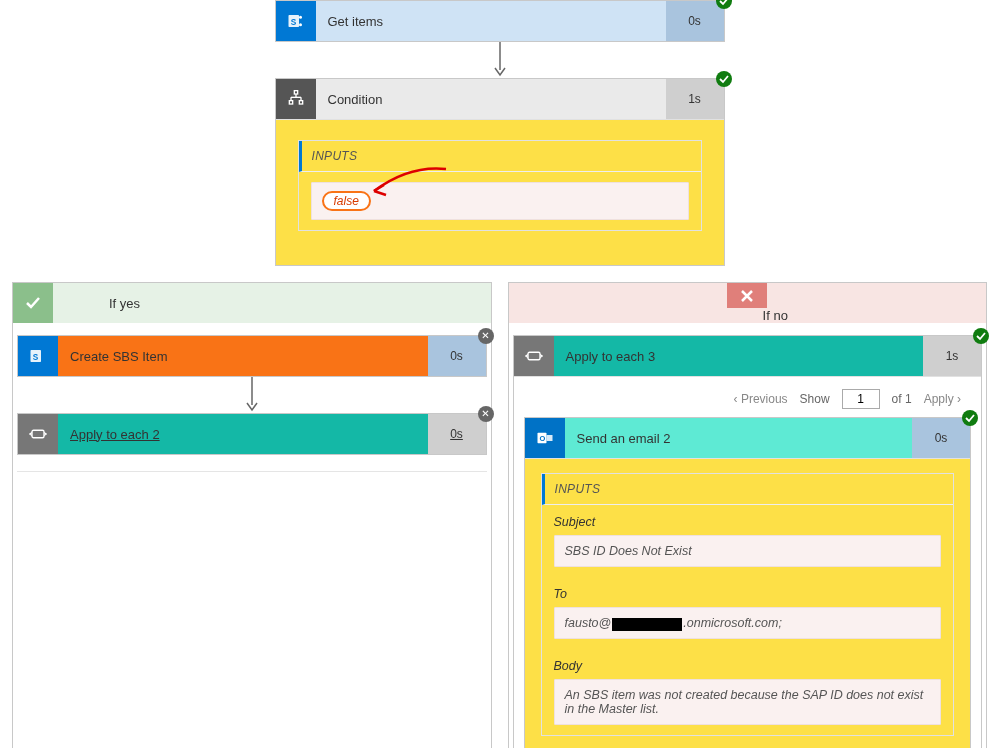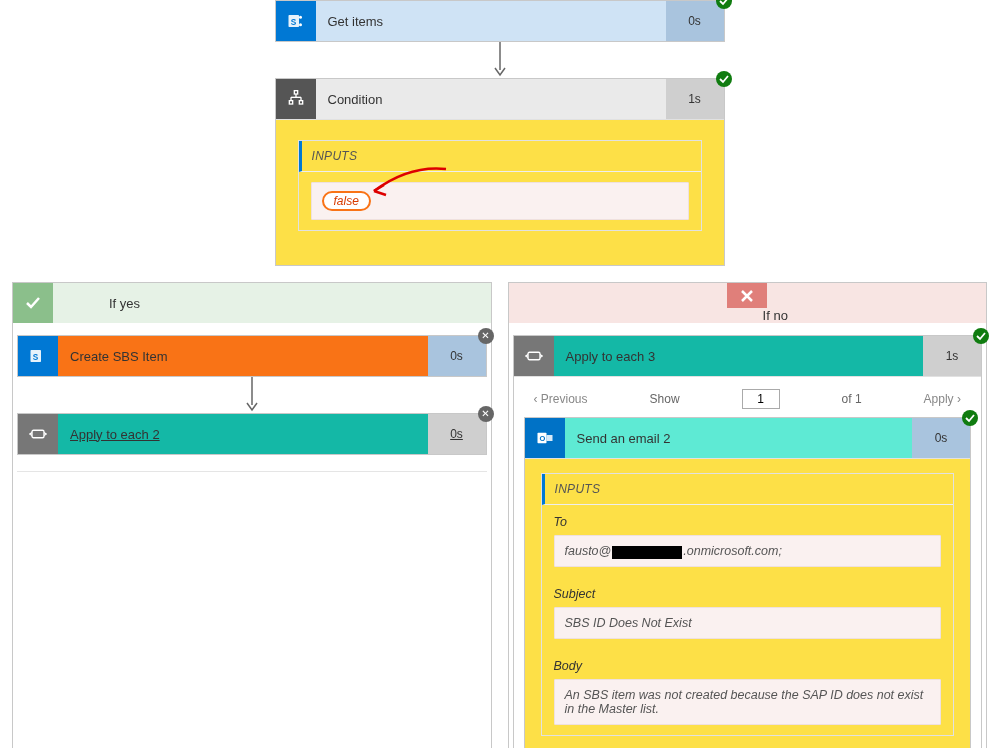--- a/index.html
+++ b/index.html
@@ -125,22 +125,22 @@
     background: #fff;
     min-height: 60px;
   }
   .inner-card { margin: 0 0 0 0; }
   .sp-blue { background:#0078d4; }
   .loop-title { background:#14b8a6; }
   .outlook-blue { background:#0072c6; }
   .outlook-title { background:#5eead4; }
 
   .pager {
-    display:flex; justify-content:space-between; align-items:center;
-    gap:20px;
+    display:flex; justify-content:flex-end; align-items:center;
+    gap:12px;
     padding: 8px 10px;
     font-size:12px;
     color:#666;
   }
   .pager input {
     width:38px; height:20px; text-align:center;
     border:1px solid #aaa;
     font-size:12px;
   }
   .pager .nav { color:#888; }
@@ -325,30 +325,30 @@
                 <svg width="10" height="10" viewBox="0 0 10 10">
                     <path d="M1 5 L4 8 L9 2" stroke="#fff" stroke-width="1.8" fill="none"></path>
                   </svg>
               </div>
 
               <div class="expanded-body" style="padding:14px 16px">
 
                 <div class="section-block">
                   <div class="section-head">INPUTS</div>
                   <div class="field">
+                    <div class="field-label">Subject</div>
+                    <div class="field-value">SBS ID Does Not Exist</div>
+                  </div>
+                  <div class="field">
                     <div class="field-label">To</div>
                     <div class="field-value">
                       <span>fausto@</span><span class="redacted"></span><span>.onmicrosoft.com;</span>
                     </div>
                   </div>
                   <div class="field">
-                    <div class="field-label">Subject</div>
-                    <div class="field-value">SBS ID Does Not Exist</div>
-                  </div>
-                  <div class="field">
                     <div class="field-label">Body</div>
                     <div class="field-value">An SBS item was not created because the SAP ID does not exist in the Master list.</div>
                   </div>
                 </div>
 
               </div>
             </div>
 
           </div>
         </div>

